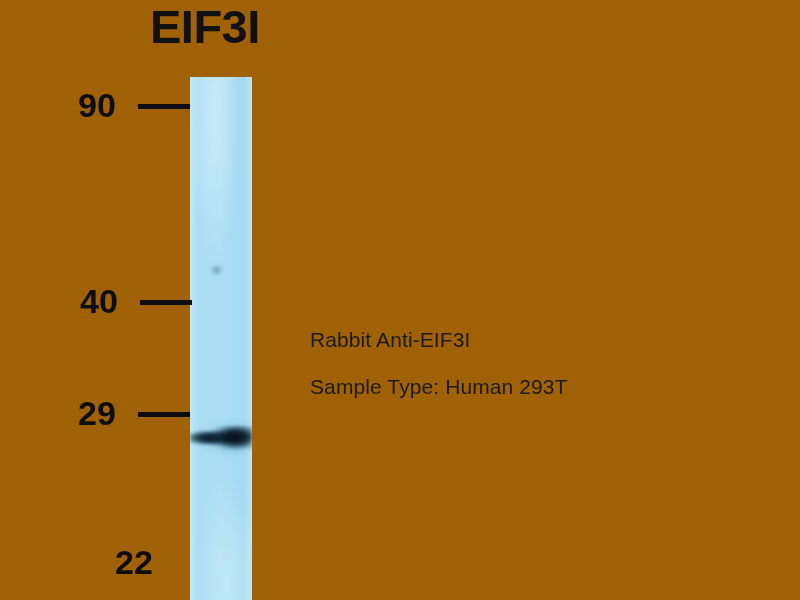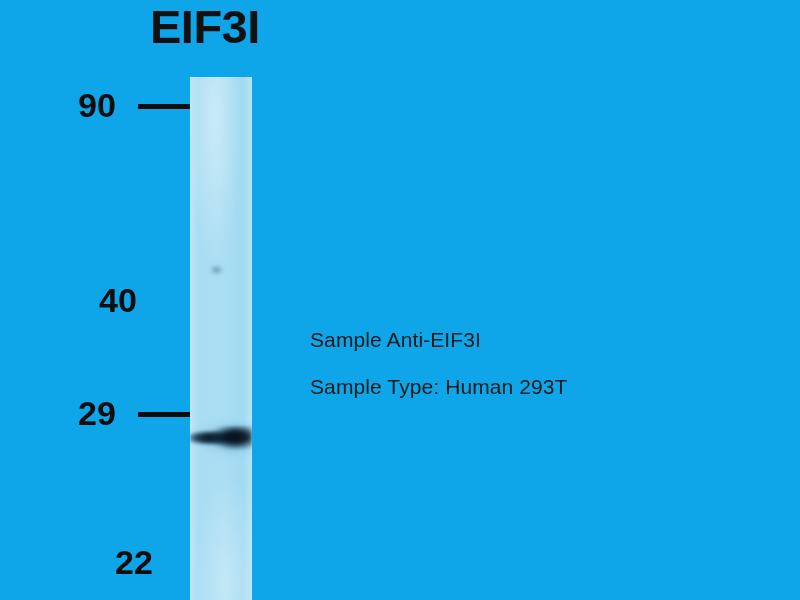--- a/index.html
+++ b/index.html
@@ -14,21 +14,21 @@
     overflow: hidden;
     font-family: "Liberation Sans", sans-serif;
     background: #ffffff;
   }
 
   #blot-figure {
     position: absolute;
     left: 0; top: 0;
     width: 800px;
     height: 600px;
-    background: #0ea5e9;
+    background: #a16207;
   }
 
   
   #blot-title {
     position: absolute;
     left: 150px;
     top: 2px;
     font-size: 47px;
     font-weight: bold;
     letter-spacing: -0.5px;
@@ -171,33 +171,33 @@
       <div class="blob-core"></div>
     </div>
   </div>
 
   <div class="mw-marker" style="left:78px; top:87px; width:112px;">
     <span class="mw-label">90</span>
     <span class="mw-dash"></span>
   </div>
 
 
-  <div class="mw-marker" style="left:62px; top:283px; width:112px;flex-direction:column;">
+  <div class="mw-marker" style="left:80px; top:283px; width:112px;">
     <span class="mw-label">40</span>
     <span class="mw-dash"></span>
   </div>
 
   <div class="mw-marker" style="left:78px; top:395px; width:112px;">
     <span class="mw-label">29</span>
     <span class="mw-dash"></span>
   </div>
 
   <div class="mw-marker" style="left:78px; top:545px; width:112px;flex-direction:column;">
     <span class="mw-label">22</span>
     <span class="mw-dash"></span>
   </div>
 
   <div id="annotation-block">
-    <div class="annotation-line">Sample Anti-EIF3I</div>
+    <div class="annotation-line">Rabbit Anti-EIF3I</div>
     <div class="annotation-line">Sample Type: Human 293T</div>
   </div>
 
 </div>
 
 </body></html>

